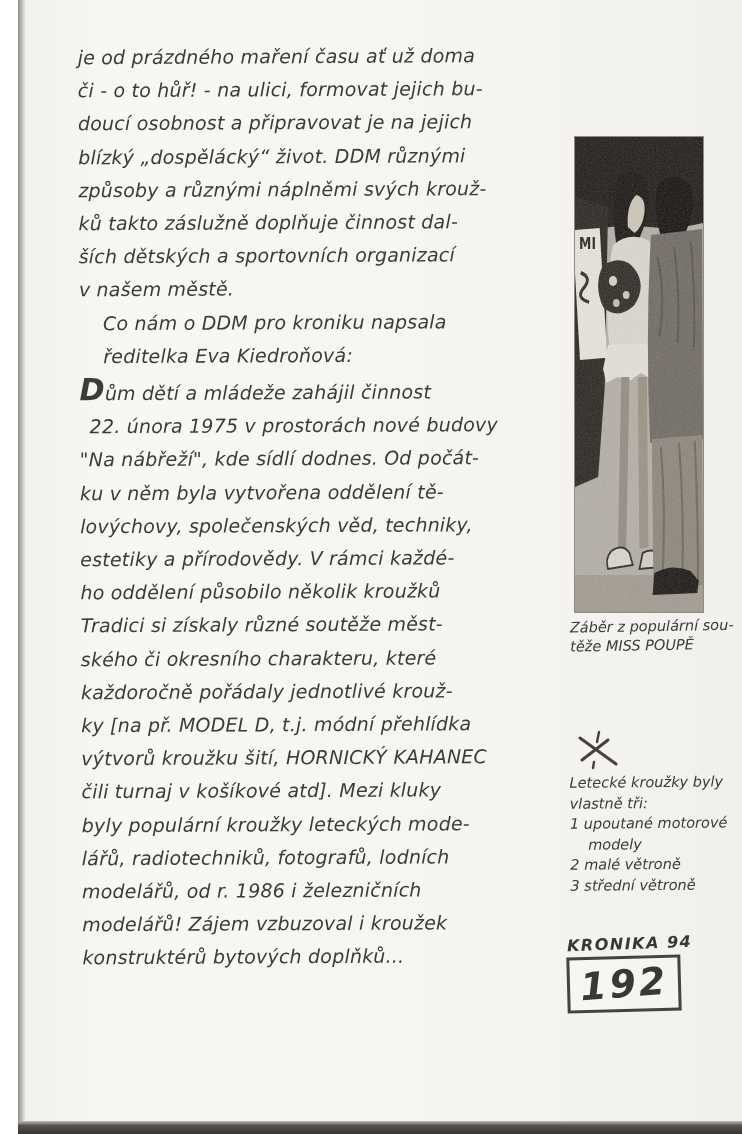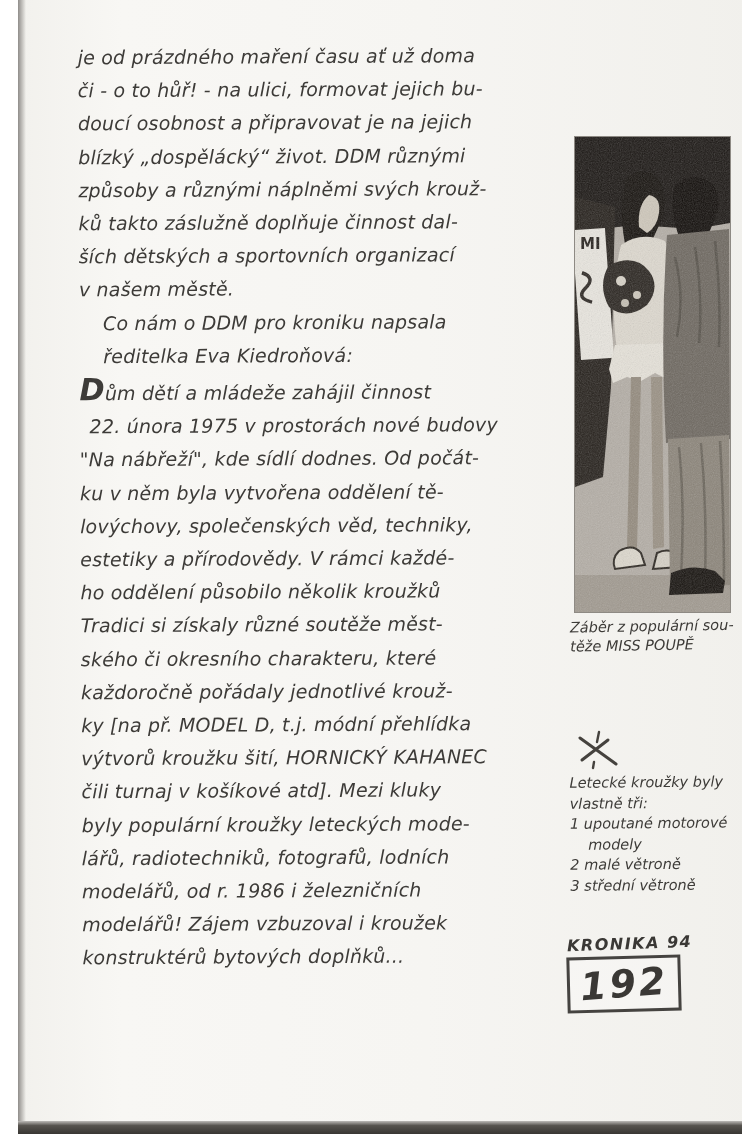--- a/index.html
+++ b/index.html
@@ -28,21 +28,21 @@
   .line{
     font-style:italic;
     font-size:19px;line-height:33.2px;white-space:nowrap;
     letter-spacing:0.2px;
   }
   .line.indent{padding-left:24px;}
   .line.slight-indent{padding-left:10px;}
   .line.dropcap::first-letter{font-size:1.6em;font-weight:bold;}
   
   .photo{
-    position:absolute;left:557px;top:137px;width:155px;height:475px;margin:0;
+    position:absolute;left:557px;top:137px;width:128px;height:475px;margin:0;
     outline:1px solid #8e8a84;
   }
   .photo svg{display:block;width:100%;height:100%;}
   
   .caption{
     position:absolute;left:552px;top:617px;width:180px;
     font-style:italic;font-size:14.5px;line-height:19px;
     color:#3d3b38;transform:rotate(-1deg);white-space:nowrap;
   }
   

